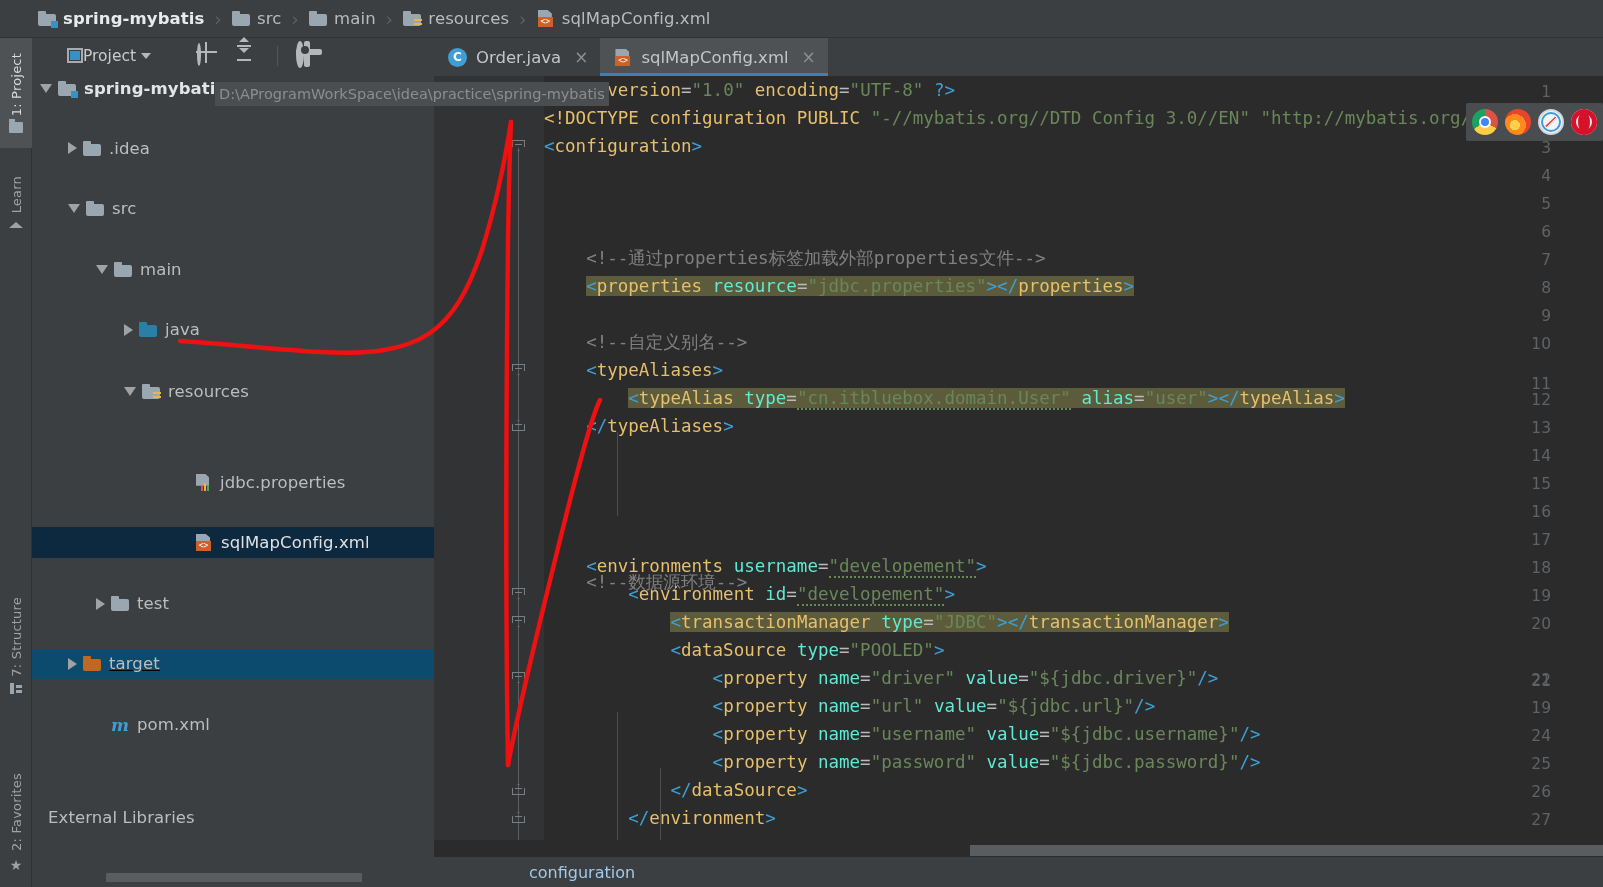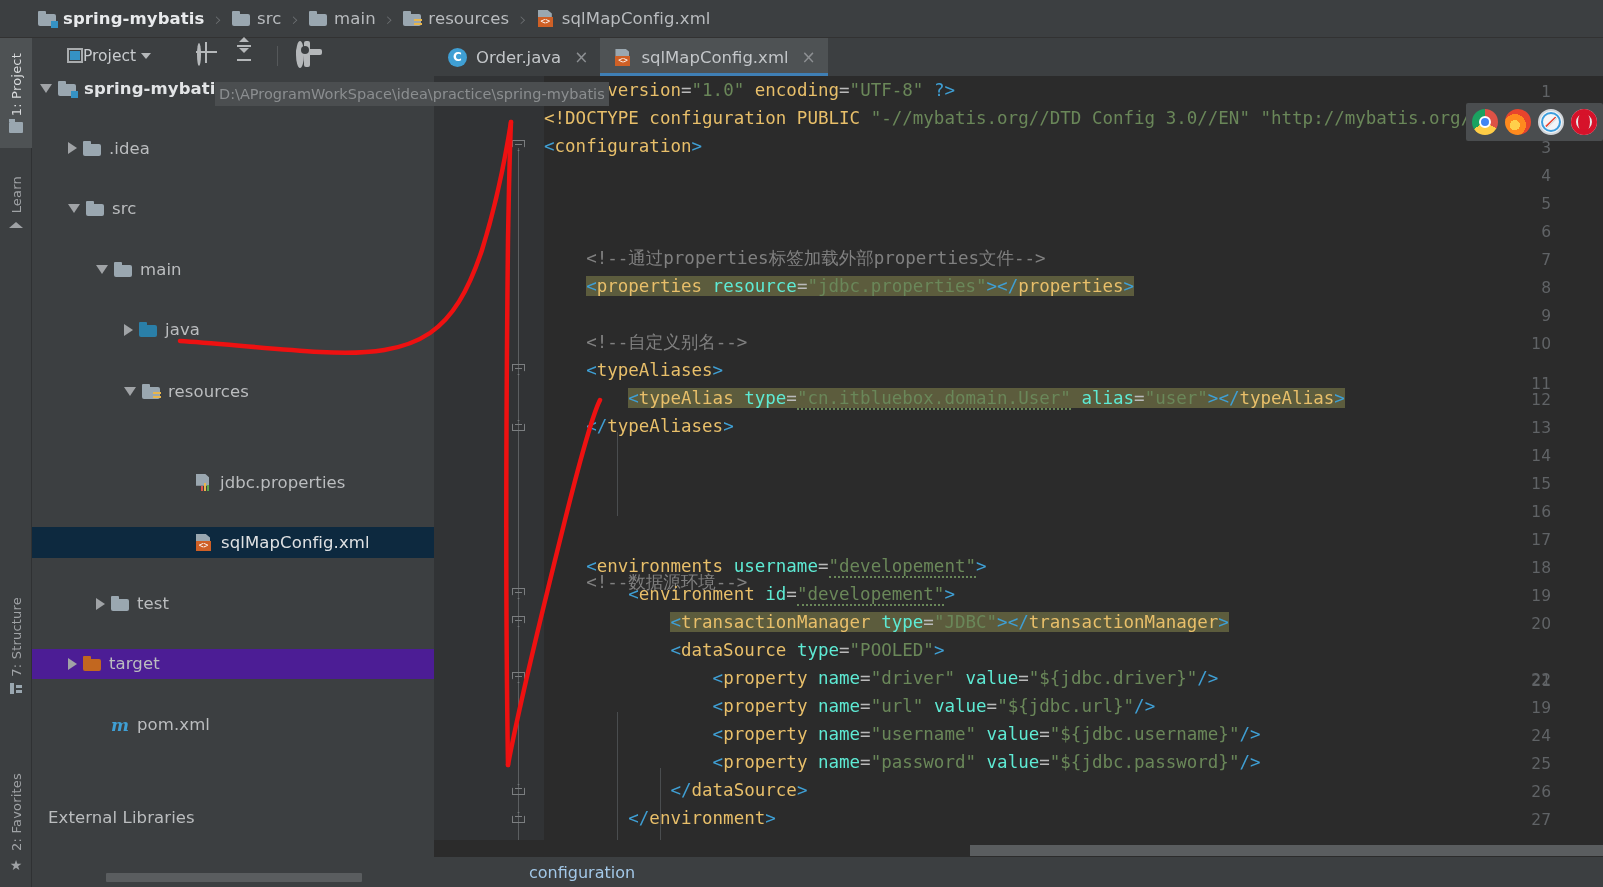--- a/index.html
+++ b/index.html
@@ -125,21 +125,21 @@
   .trow { height: 30.2px; display: flex; align-items: center; white-space: nowrap; position: relative; }
   .trow .arrow { width: 0; height: 0; flex: 0 0 auto; margin-right: 6px; }
   .trow .arrow.closed { border-top: 6px solid transparent; border-bottom: 6px solid transparent; border-left: 9px solid #a0a3a6; }
   .trow .arrow.open { border-left: 6px solid transparent; border-right: 6px solid transparent; border-top: 9px solid #a0a3a6; }
   .trow .arrow.none { width: 9px; }
   .trow .tlabel { color: #bbbdbf; font-size: 16.5px; margin-left: 8px; letter-spacing: .1px; }
   .trow.bold .tlabel { color: #e2e4e6; font-weight: bold; }
   .trow .tpath { color: #8b8e90; font-size: 14.5px; margin-left: 10px; }
   .trow.selected { background: #0d293f; }
   .trow.selected .tlabel { color: #dfe1e3; }
-  .trow.target-hl { background: #4c1d95; }
+  .trow.target-hl { background: #0c4a6e; text-decoration: underline; }
   .ic-m { color:#3f9fd4; font-size:17px; font-weight:bold; font-style:italic; font-family:"DejaVu Serif",serif; width:18px; text-align:center;}
 
   
   #editor { position: absolute; left: 434px; top: 38px; right: 0; bottom: 0; background: #2b2b2b; }
   #tabbar { height: 38px; background: #3c3f41; display: flex; align-items: stretch; }
   .etab { display: flex; align-items: center; padding: 0 12px 0 14px; gap: 9px; position: relative; }
   .etab.inactive { background: #3c3f41; }
   .etab.active { background: #4e5254; }
   .etab.active::after { content:''; position: absolute; left:0; right:0; bottom:0; height:3px; background:#3f7fb5; }
   .etab .elabel { color: #c3c6c9; font-size: 16.5px; }

